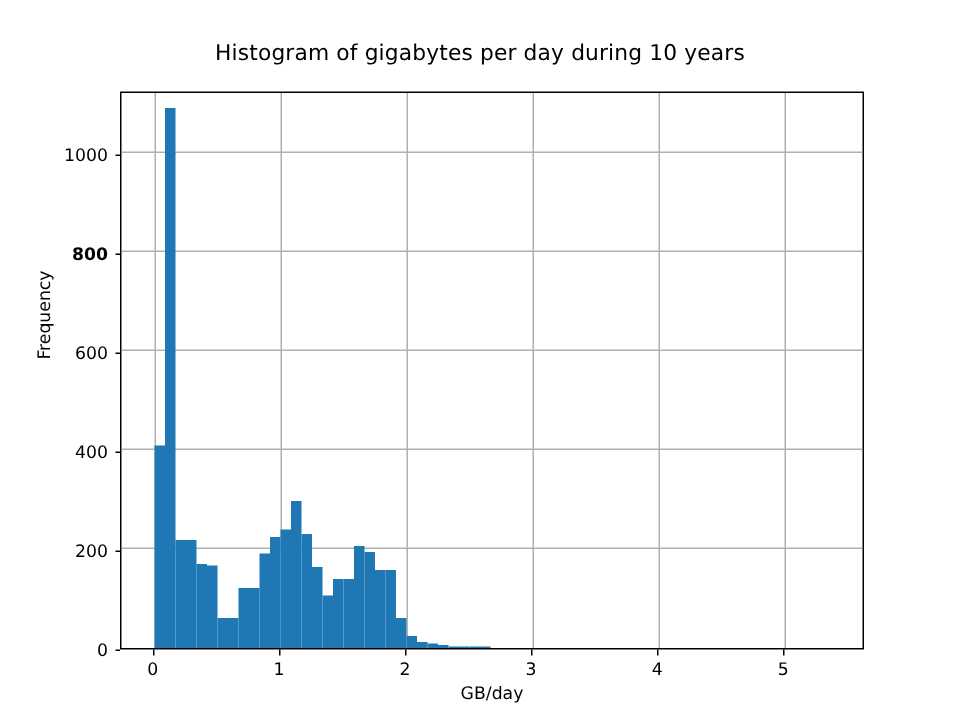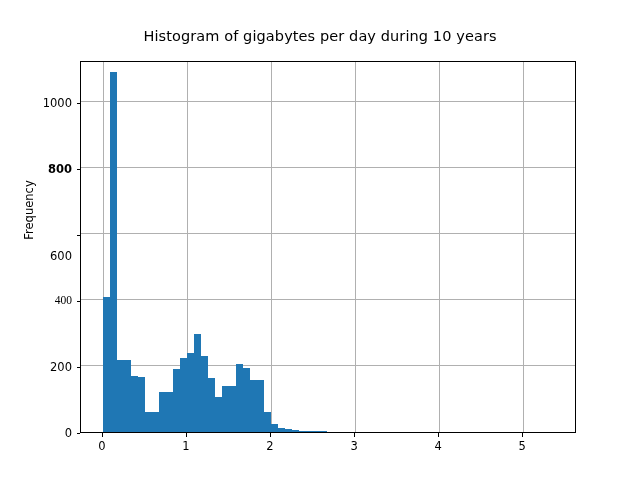--- a/index.html
+++ b/index.html
@@ -124,24 +124,25 @@
       <div class="ticklabel-x" style="left: 334.061px; top: 439px;">3</div>
       <div class="tick-x" style="left: 438.129px; top: 433px;"></div>
       <div class="ticklabel-x" style="left: 418.129px; top: 439px;">4</div>
       <div class="tick-x" style="left: 522.197px; top: 433px;"></div>
       <div class="ticklabel-x" style="left: 502.197px; top: 439px;">5</div>
       <div class="tick-y" style="left: 76.5px; top: 433px;"></div>
       <div class="ticklabel-y" style="left: 26px; top: 426px;">0</div>
       <div class="tick-y" style="left: 76.5px; top: 366.984px;"></div>
       <div class="ticklabel-y" style="left: 26px; top: 359.984px;">200</div>
       <div class="tick-y" style="left: 76.5px; top: 300.968px;"></div>
-      <div class="ticklabel-y" style="left: 26px; top: 293.968px; font-family: Liberation Serif, serif;">400</div>
+      <div class="ticklabel-y" style="left: 26px; top: 293.968px;">400</div>
       <div class="tick-y" style="left: 76.5px; top: 234.952px;"></div>
-      <div class="ticklabel-y" style="left: 26px; top: 227.952px; margin-top: 21px;">600</div>
+      <div class="ticklabel-y" style="left: 26px; top: 227.952px;">600</div>
       <div class="tick-y" style="left: 76.5px; top: 168.936px;"></div>
       <div class="ticklabel-y" style="left: 26px; top: 161.936px; font-weight: bold;">800</div>
       <div class="tick-y" style="left: 76.5px; top: 102.92px;"></div>
       <div class="ticklabel-y" style="left: 26px; top: 95.9201px;">1000</div>
     </div>
 
+  <div id="xlabel">GB/day</div>
   <div id="ylabel">Frequency</div>
 
 </div>
 
 </body></html>

